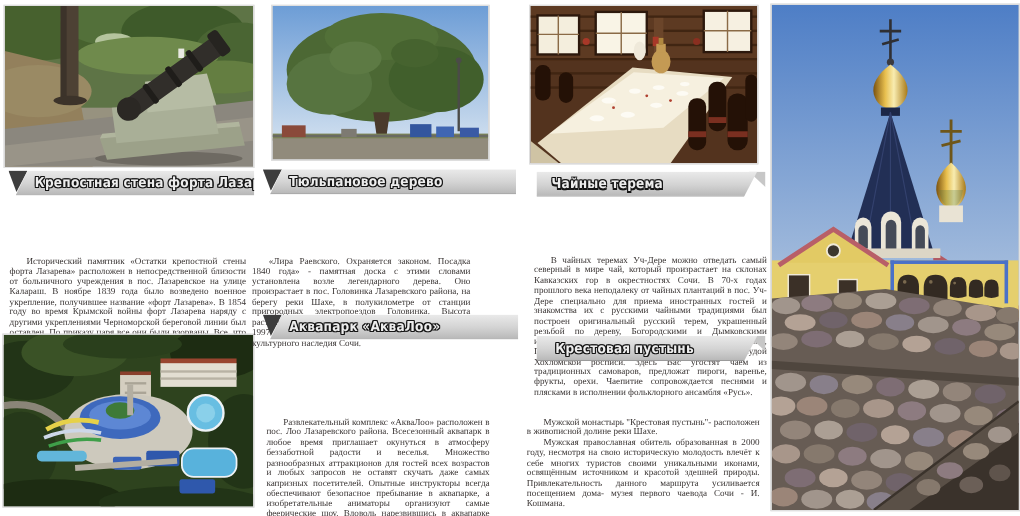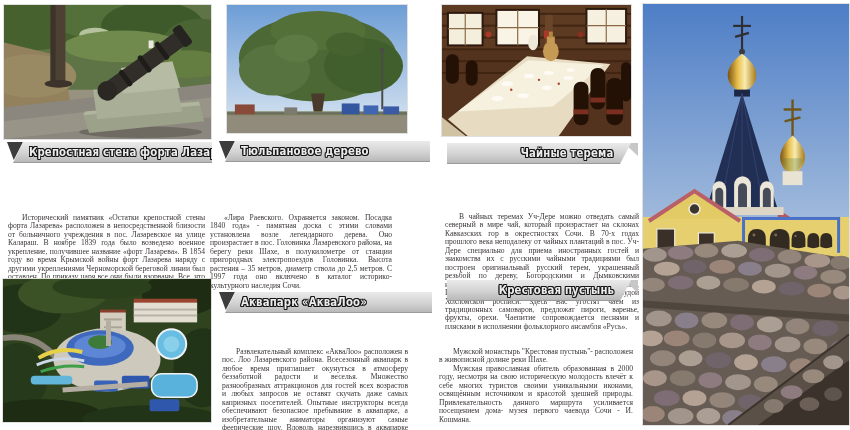--- a/index.html
+++ b/index.html
@@ -12,21 +12,21 @@
 
   .banner { position:absolute; height:21px; }
   .banner .tail { position:absolute; top:0; }
   .banner.left .tail { left:0; width:16px; height:18px; background:#3d3d3d; clip-path:polygon(0 0,100% 0,42% 100%); }
   .banner.right .tail { right:0; width:14px; height:13px; background:#c7c7c7; clip-path:polygon(0 0,100% 0,100% 100%); }
   .banner .bbody { position:absolute; top:0; bottom:0; display:flex; align-items:center;
       background:linear-gradient(180deg,#eaeaea 0%,#d3d3d3 55%,#b9b9b9 100%);
       border-bottom:1px solid #9a9a9a; }
   .banner.left .bbody { left:6px; right:0; clip-path:polygon(10px 0,100% 0,100% 100%,0 100%); padding-left:16px; }
   .banner.right .bbody { left:12px; right:7px; clip-path:polygon(0 0,100% 0,calc(100% - 11px) 100%,0 100%);
-      justify-content:flex-end; padding-right:17px; }
+      padding-right:17px; }
   .banner h2 { font-family:"DejaVu Sans", sans-serif; font-weight:bold; font-size:11.5px; letter-spacing:.2px;
       white-space:nowrap; color:#ededed; transform:scaleX(.88); transform-origin:left center;
       text-shadow:1px 0 0 #161616,-1px 0 0 #161616,0 1px 0 #161616,0 -1px 0 #161616,
                   1px 1px 0 #161616,-1px -1px 0 #161616,1px -1px 0 #161616,-1px 1px 0 #161616; }
   .banner.right h2 { transform-origin:right center; }
 
   .textblock { position:absolute; font-size:7.6px; line-height:8.45px; color:#3a3534; text-align:justify;margin-top:47px; }
   .textblock p { text-indent:14px; }
 </style>
 </head>
@@ -152,21 +152,21 @@
     <span class="tail"></span>
     <span class="bbody">
         <h2>Тюльпановое дерево</h2>
       </span>
   </div>
 
   <div class="textblock" style="left:210px;top:167px;width:182px;">
     <p>«Лира Раевского. Охраняется законом. Посадка 1840 года» - памятная доска с этими словами установлена возле легендарного дерева. Оно произрастает в пос. Головинка Лазаревского района, на берегу реки Шахе, в полукилометре от станции пригородных электропоездов Головинка. Высота растения – 35 метров, диаметр ствола до 2,5 метров. С 1997 года оно включено в каталог историко-культурного наследия Сочи.</p>
   </div>
 
-  <div class="banner left" style="left:219px;top:292px;width:213px;">
+  <div class="banner left" style="left:219px;top:262px;width:213px;">
     <span class="tail"></span>
     <span class="bbody">
         <h2>Аквапарк «АкваЛоо»</h2>
       </span>
   </div>
 
   <div class="textblock" style="left:222px;top:301px;width:186px;">
     <p>Развлекательный комплекс «АкваЛоо» расположен в пос. Лоо Лазаревского района. Всесезонный аквапарк в любое время приглашает окунуться в атмосферу беззаботной радости и веселья. Множество разнообразных аттракционов для гостей всех возрастов и любых запросов не оставят скучать даже самых капризных посетителей. Опытные инструкторы всегда обеспечивают безопасное пребывание в аквапарке, а изобретательные аниматоры организуют самые феерические шоу. Вдоволь нарезвившись в аквапарке можно расслабиться на пляже, а затем посетить ночной клуб или боулинг.</p>
   </div>
 

